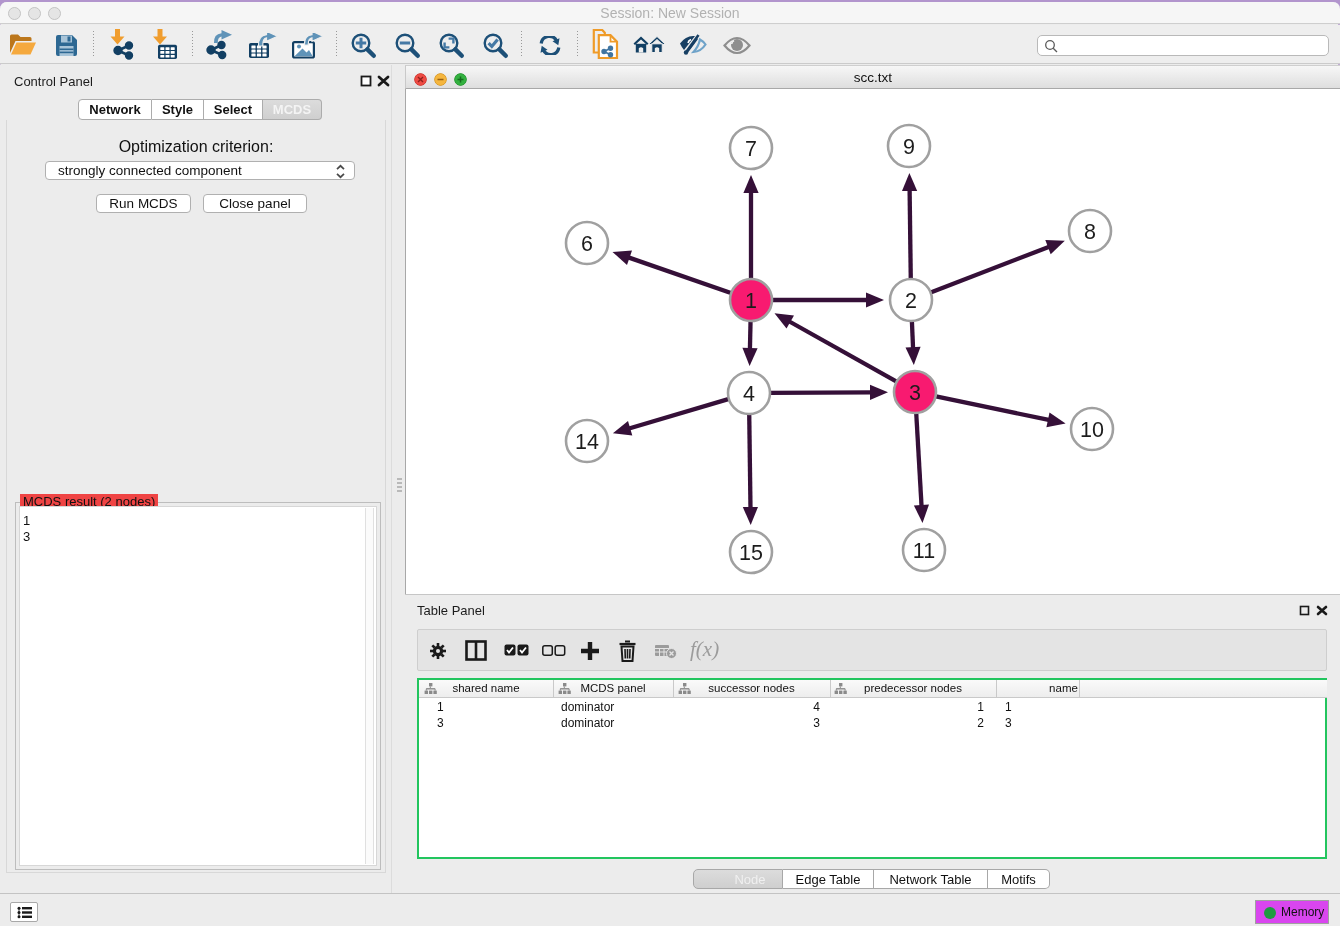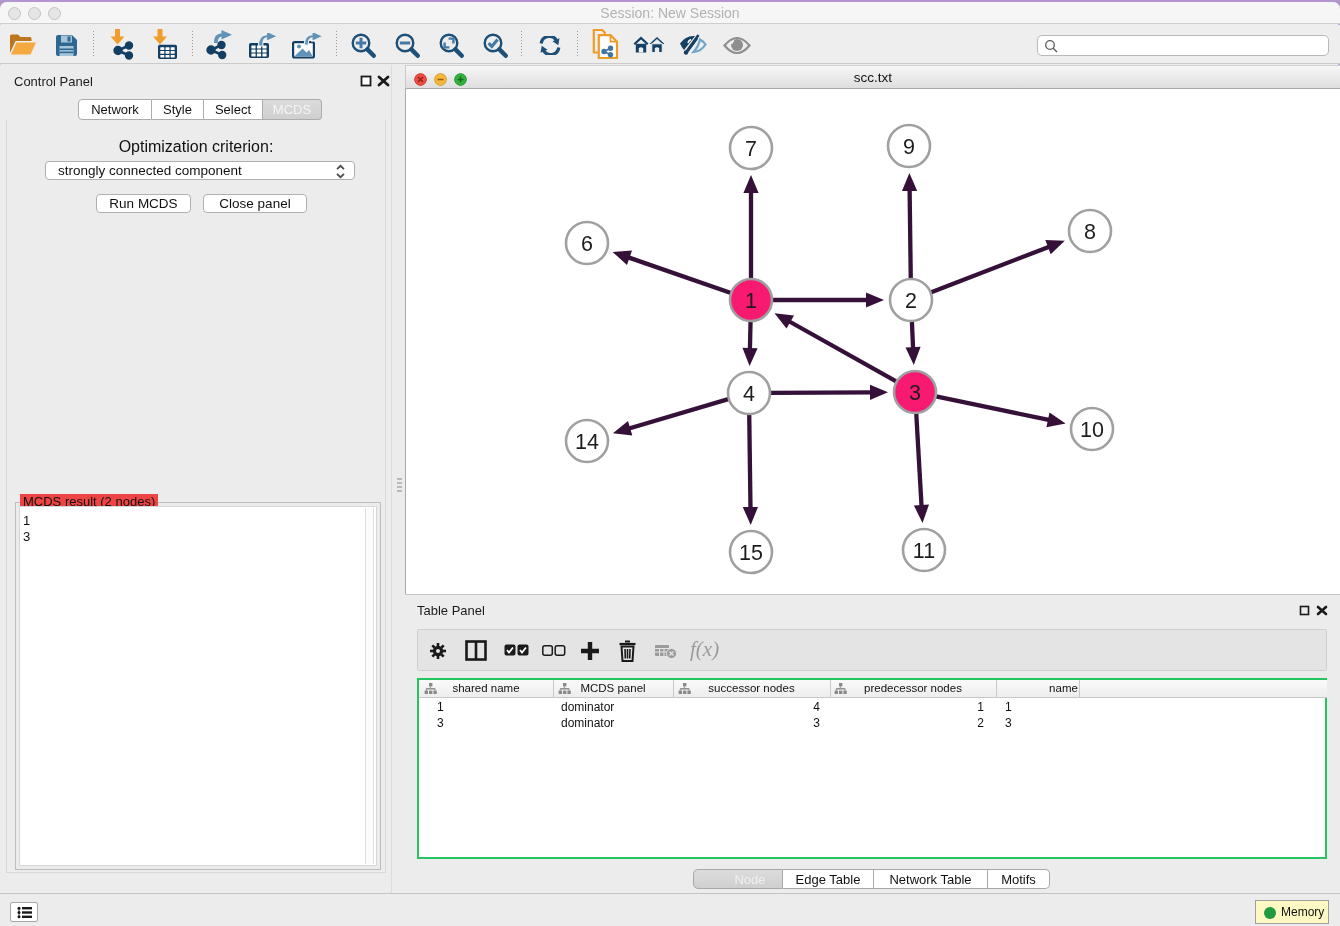--- a/index.html
+++ b/index.html
@@ -12,21 +12,21 @@
 .tl { position:absolute; top:5px; width:13px; height:13px; border-radius:50%; background:#e5e5e5; border:1px solid #c3c3c3; }
 #title { position:absolute; top:3px; width:100%; text-align:center; font-size:14px; color:#b2b2b2; }
 
 #toolbar { position:absolute; left:0; top:23px; width:100%; height:39px; background:#eeeeee; border-bottom:1px solid #cbcbcb; }
 .tsep { position:absolute; top:6px; height:27px; width:1px; background-image:linear-gradient(#999 1px, transparent 1px); background-size:1px 3px; }
 .ticon { position:absolute; top:0; }
 #search { position:absolute; left:1037px; top:10px; width:292px; height:21px; background:#fff; border:1px solid #b9b9b9; border-radius:5px; }
 
 #cpanel { position:absolute; left:0; top:63px; width:392px; height:828px; background:#ececec; border-right:1px solid #dcdcdc; }
 #cp-title { position:absolute; left:14px; top:9px; font-size:13px; color:#1c1c1c; }
-.tabrow { position:absolute; display:flex; }
+.tabrow { position:absolute; display:flex;font-weight:bold; }
 .tab { height:21px; font-size:13px; color:#111; background:#fff; border:1px solid #acacac; border-left:none; text-align:center; line-height:20px; }
 .tab.first { border-left:1px solid #acacac; border-radius:4px 0 0 4px; }
 .tab.last { border-radius:0 4px 4px 0; }
 .tab.sel { background:linear-gradient(#dcdcdc,#cfcfcf); color:#f4f4f4; }
 #cp-inner { position:absolute; left:6px; top:55px; width:380px; height:753px; border:1px solid #d8d8d8; border-top:none; background:#ececec; }
 .btn { position:absolute; background:#fff; border:1px solid #b0b0b0; border-radius:4px; font-size:13.5px; color:#111; text-align:center; }
 #groupbox { position:absolute; left:8px; top:382px; width:366px; height:368px; border:1px solid #bdbdbd; }
 #gb-label { position:absolute; left:4px; top:-9px; background:#ef4444; padding:0 3px; font-size:13px; color:#111; }
 #gb-text { position:absolute; left:3px; top:3px; width:358px; height:360px; background:#fff; border:1px solid #d7d7d7; font-size:13px; color:#111; line-height:16px; padding:6px 0 0 3px; }
 #gb-scroll { position:absolute; right:2px; top:1px; width:9px; height:356px; background:#fbfbfb; border-left:1px solid #e0e0e0; border-right:1px solid #e0e0e0; }
@@ -46,21 +46,21 @@
 .hlabel { position:absolute; top:0; height:18px; line-height:17px; font-size:11.5px; color:#111; text-align:center; }
 .cell { position:absolute; font-size:12px; line-height:12px; color:#111; }
 .btabrow { position:absolute; top:274px; display:flex; left:288px; }
 .btab { height:20px; font-size:13px; color:#111; background:#fff; border:1px solid #a8a8a8; border-left:none; text-align:center; line-height:19px; }
 .btab.first { border-left:1px solid #a8a8a8; border-radius:5px 0 0 5px; }
 .btab.last { border-radius:0 5px 5px 0; }
 .btab.sel { background:linear-gradient(#dcdcdc,#cfcfcf); color:#f0f0f0;padding-left:24px; }
 
 #statusbar { position:absolute; left:0; top:891px; width:1340px; height:33px; background:#ececec; border-top:1px solid #c3c3c3; }
 #listbtn { position:absolute; left:10px; top:8px; width:28px; height:20px; background:#fff; border:1px solid #a8a8a8; border-radius:2px; }
-#membtn { position:absolute; left:1255px; top:6px; width:74px; height:24px; background:#fef9c3; border:1px solid #a0a0a0; font-size:12px; color:#111; }
+#membtn { position:absolute; left:1255px; top:6px; width:74px; height:24px; background:#d946ef; border:1px solid #a0a0a0; font-size:12px; color:#111; }
 </style>
 </head>
 <body>
 <div id="win">
   <div id="titlebar">
     <div class="tl" style="left:8px;"></div>
     <div class="tl" style="left:28px;"></div>
     <div class="tl" style="left:48px;"></div>
     <div id="title">Session: New Session</div>
   </div>

